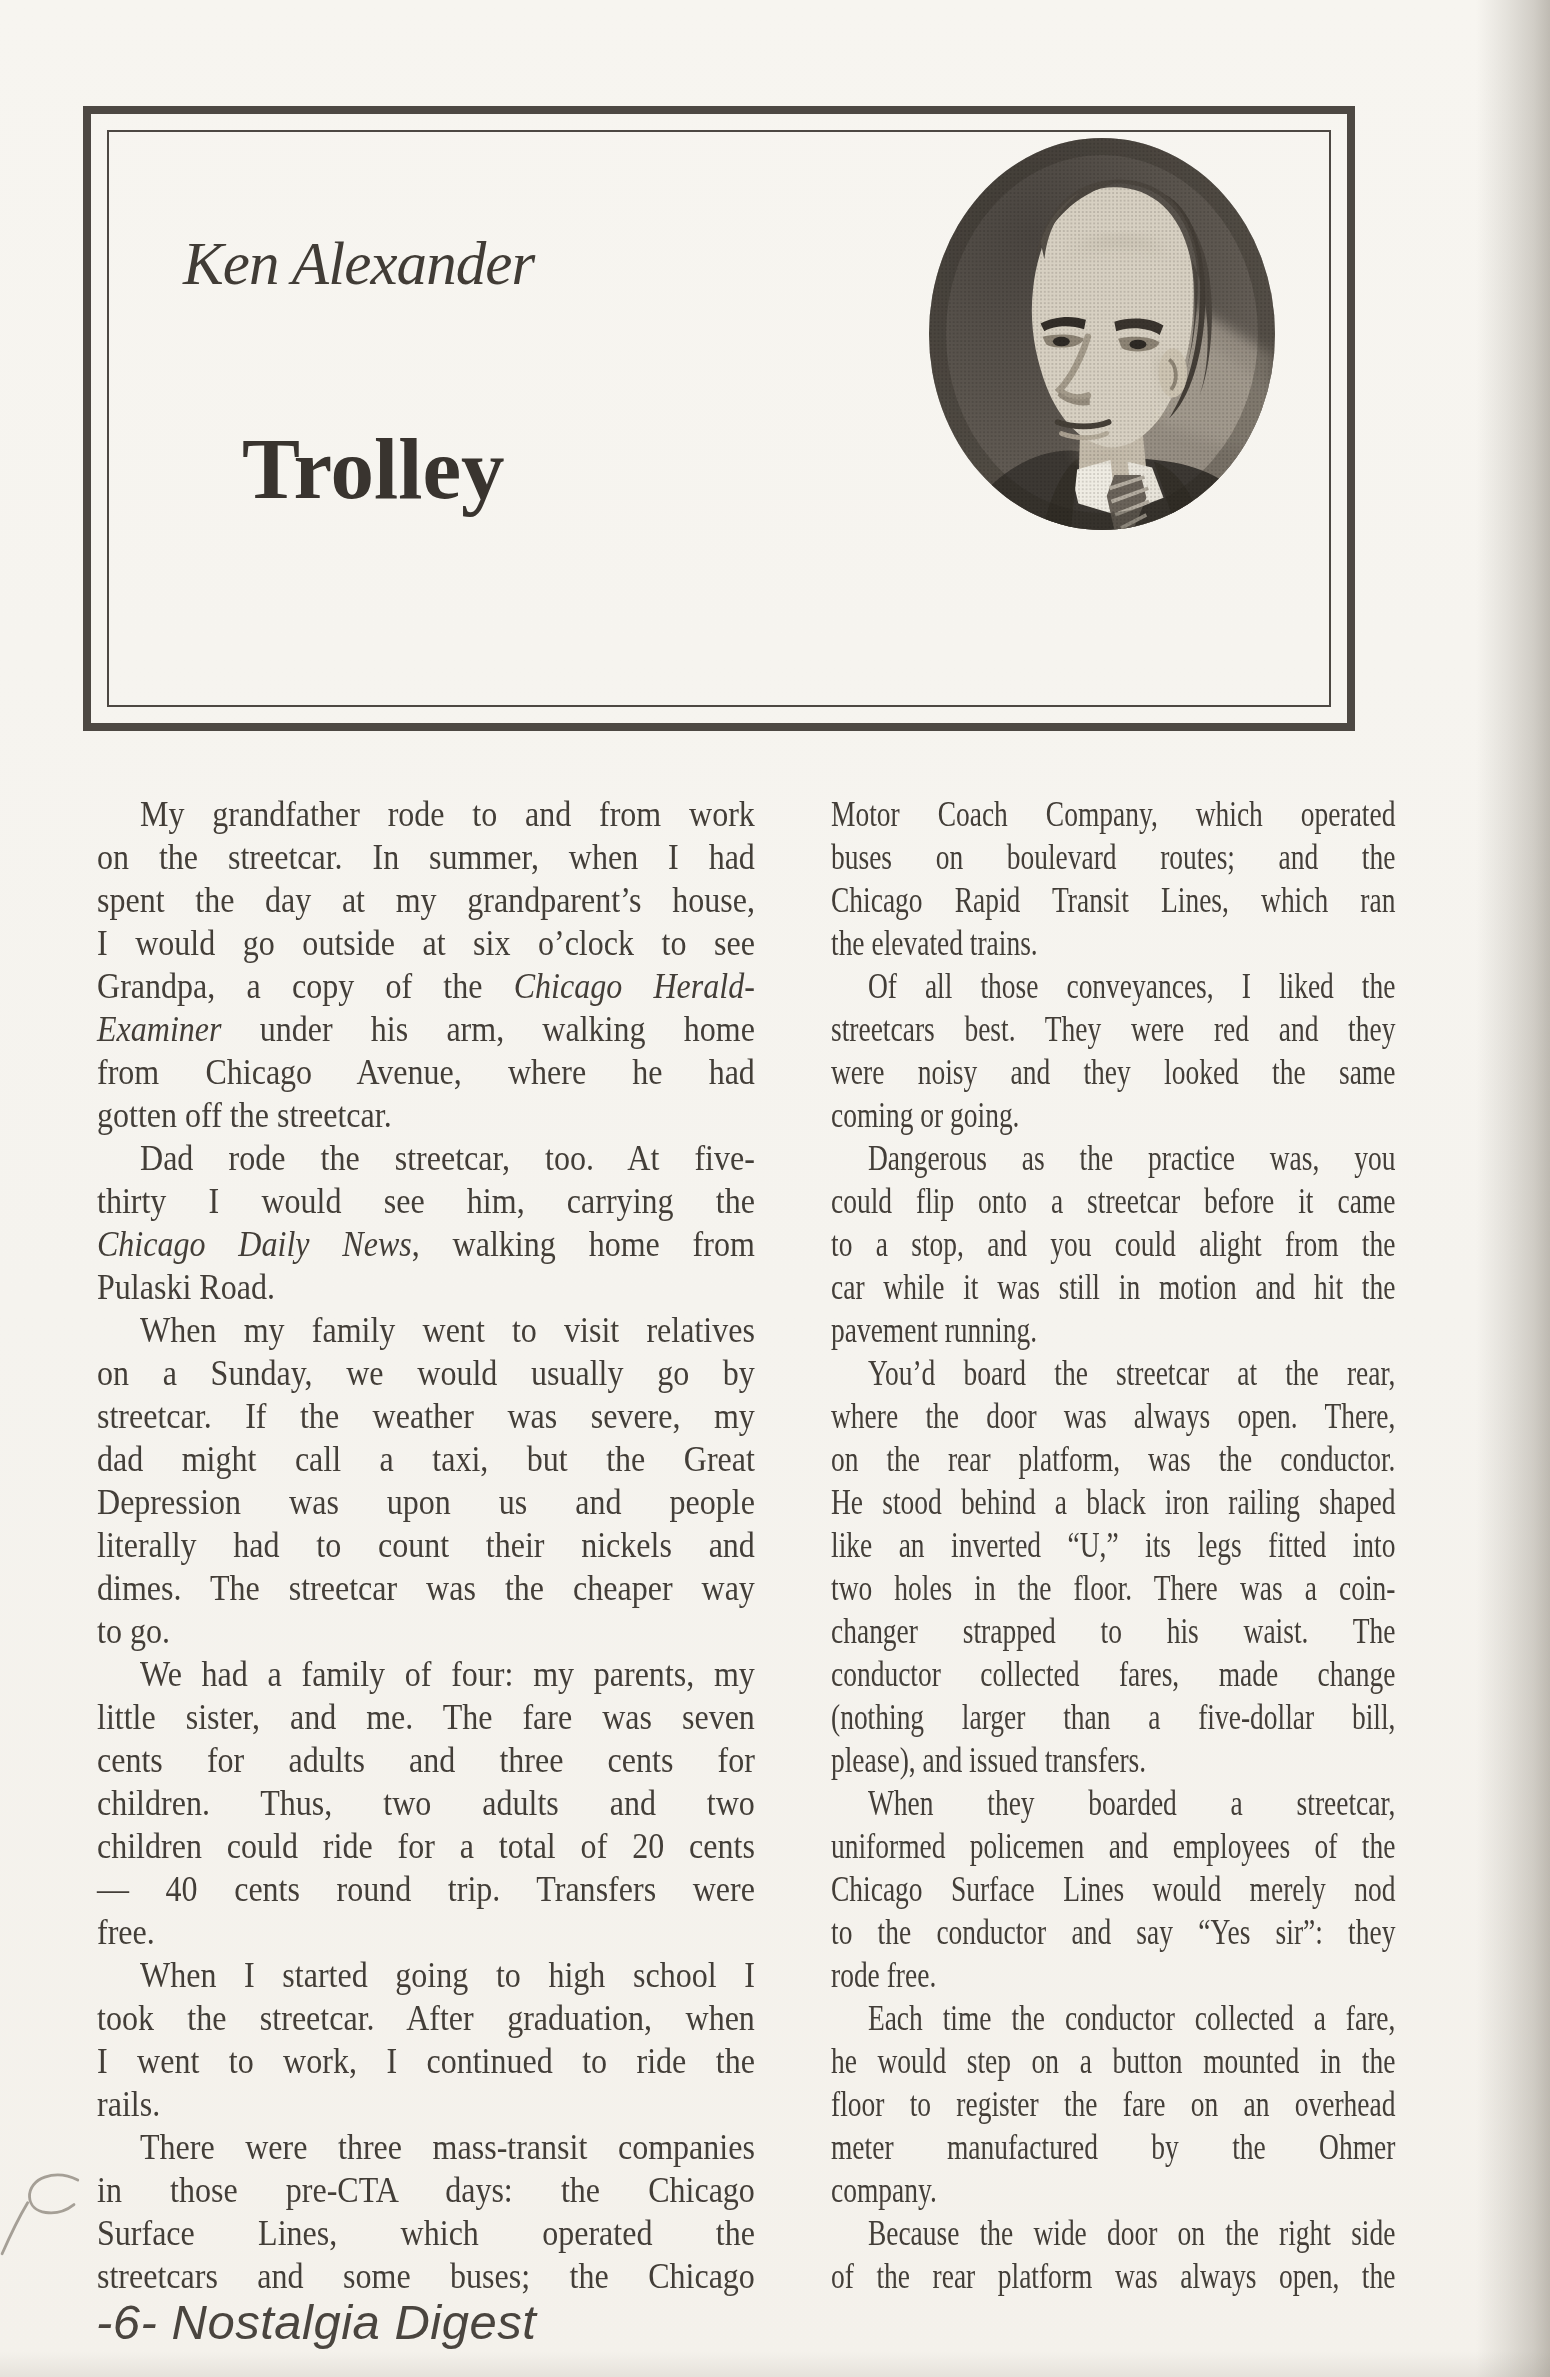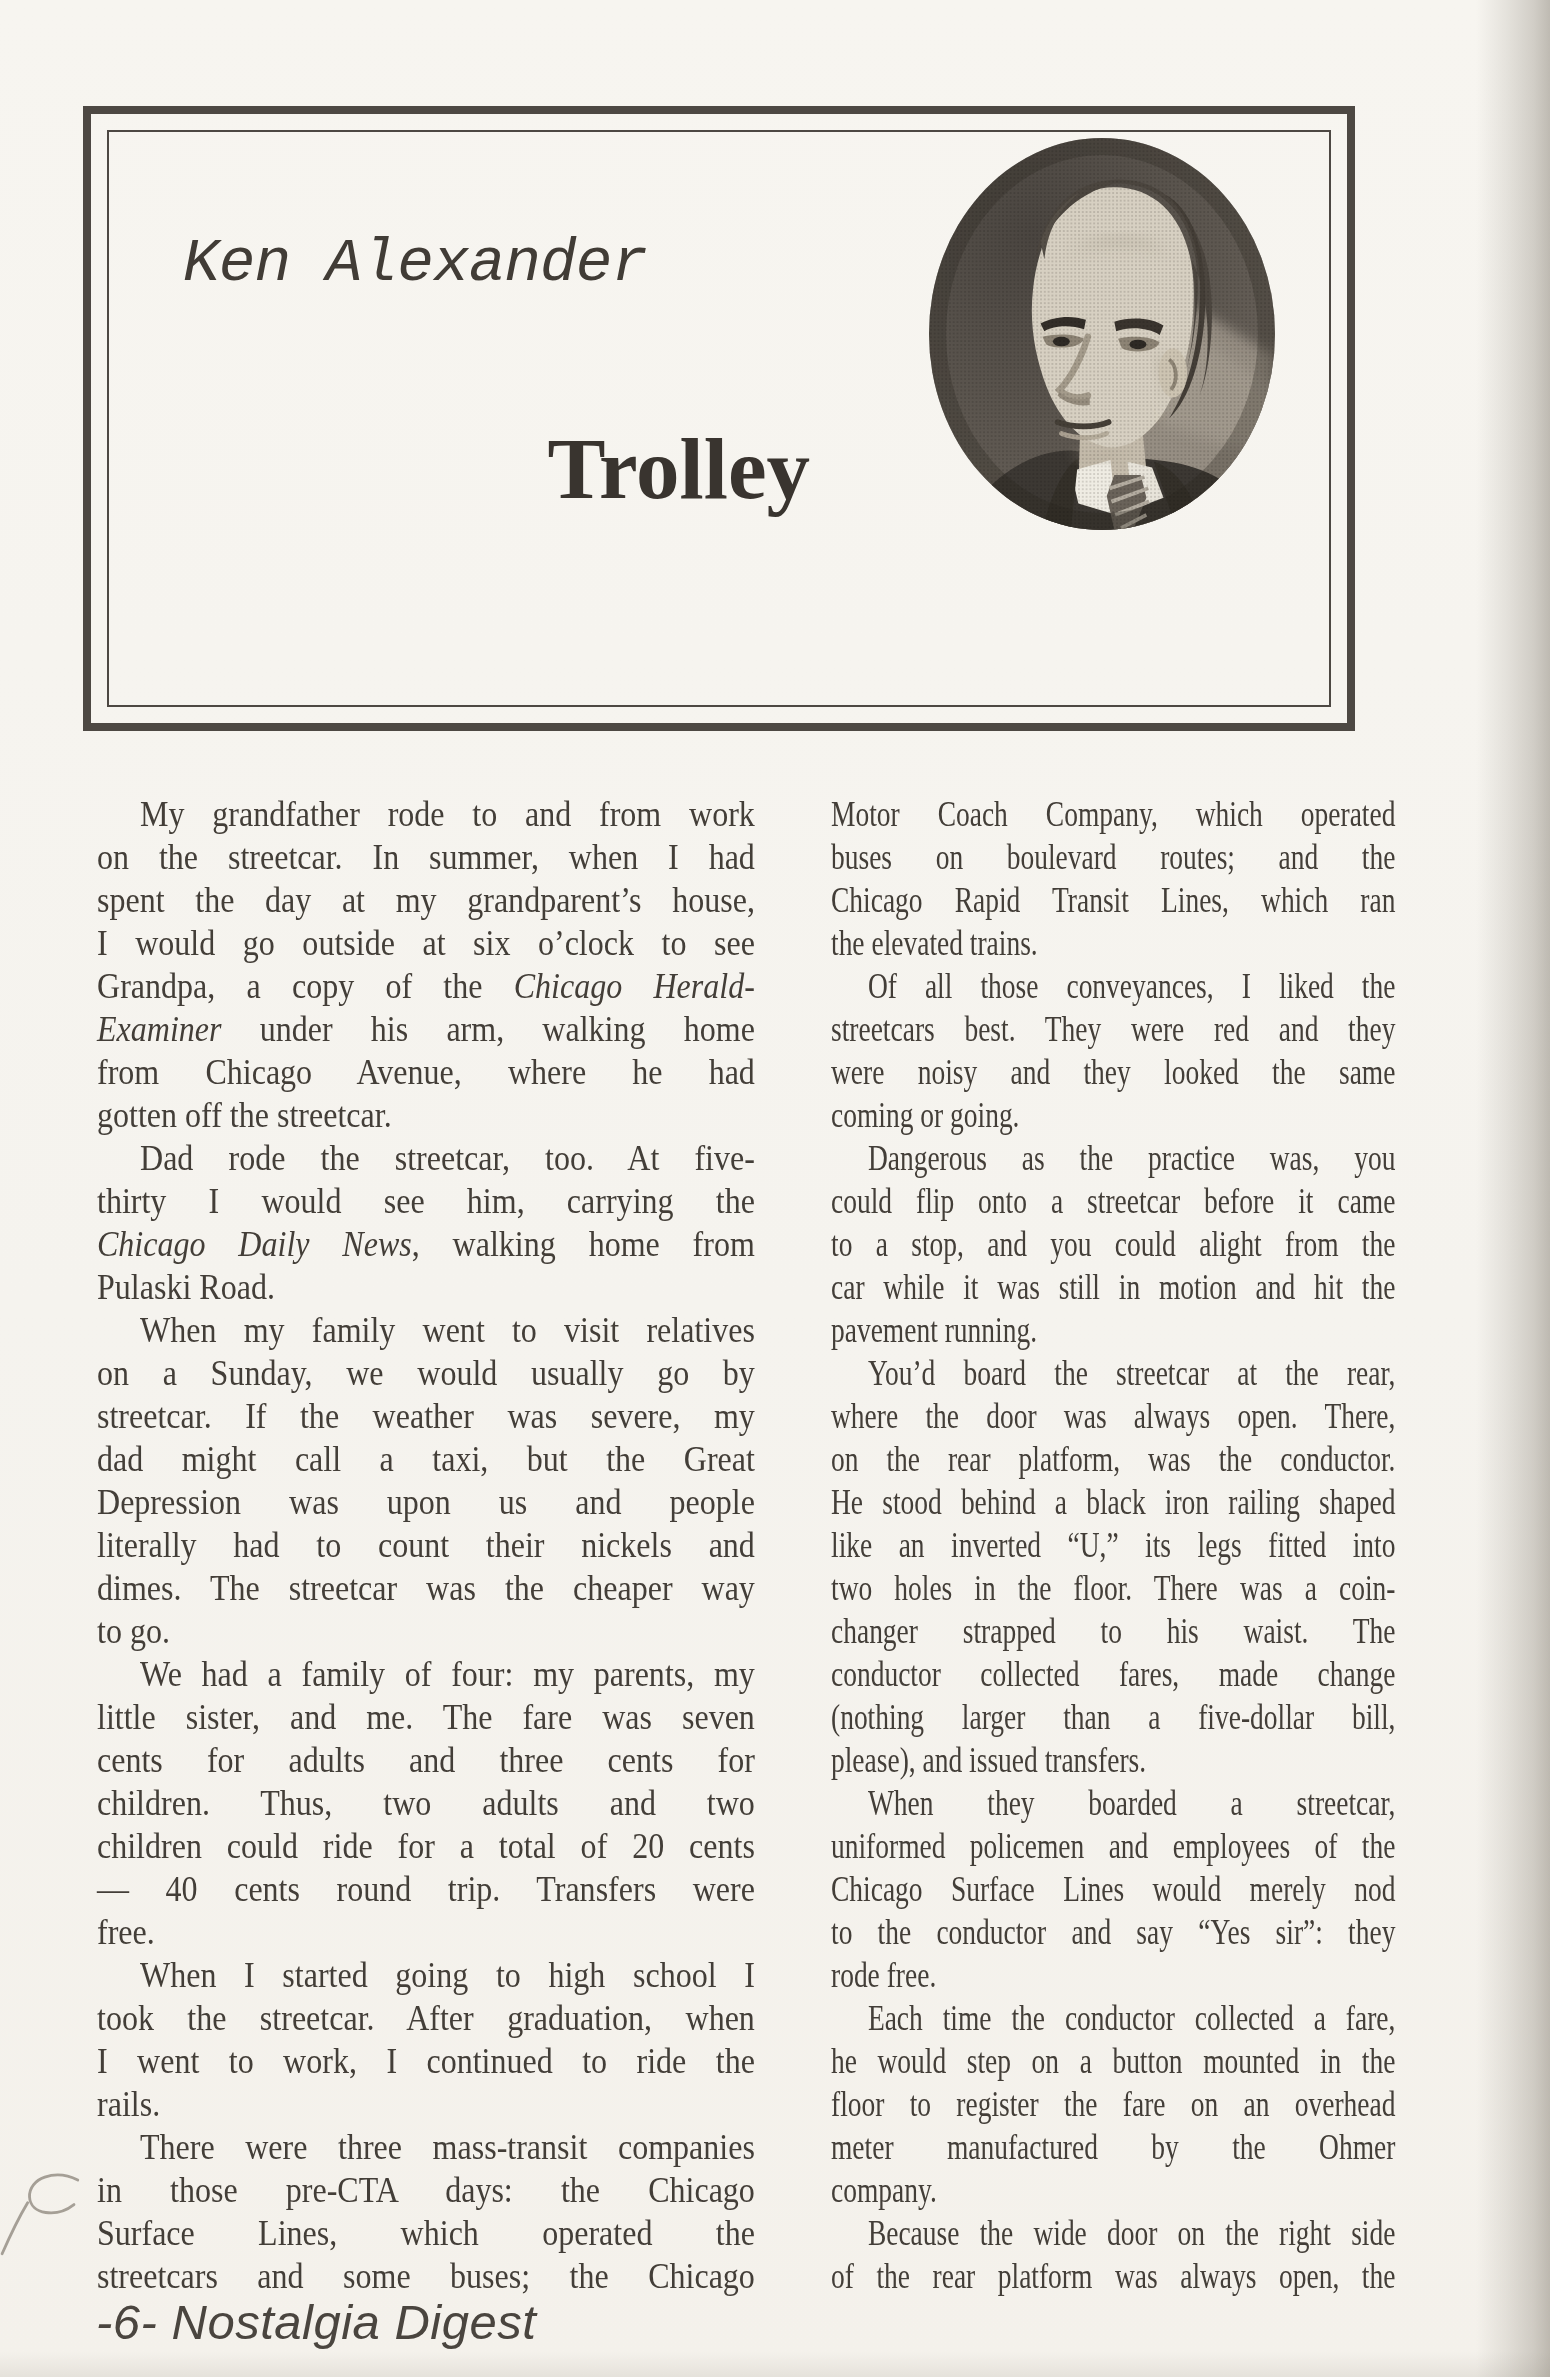--- a/index.html
+++ b/index.html
@@ -29,25 +29,25 @@
     position:absolute;left:83px;top:106px;width:1272px;height:625px;
     border:8.5px solid #4d4843;box-sizing:border-box;
   }
   .header-box-inner{
     position:absolute;left:16px;top:16px;right:16px;bottom:16px;
     border:2.8px solid #4d4843;
   }
   .byline{
     position:absolute;left:92px;top:112px;
     font-style:italic;font-size:61px;line-height:75px;
-    color:#413c36;letter-spacing:-0.9px;white-space:nowrap;font-family:Liberation Mono, monospace;
+    color:#413c36;letter-spacing:-0.9px;white-space:nowrap;
   }
   .box-title{
     position:absolute;left:151px;top:301px;width:568px;
-    text-align:right;font-weight:bold;font-size:87px;line-height:107px;
+    text-align:left;font-weight:bold;font-size:87px;line-height:107px;
     color:#39342f;
   }
   
   .portrait{
     position:absolute;left:929px;top:138px;width:346px;height:392px;
     border-radius:50%;overflow:hidden;
     box-shadow:inset 0 0 26.5px rgba(45,40,35,.45);
   }
   .portrait svg{display:block;width:100%;height:100%;}
   .halftone{

